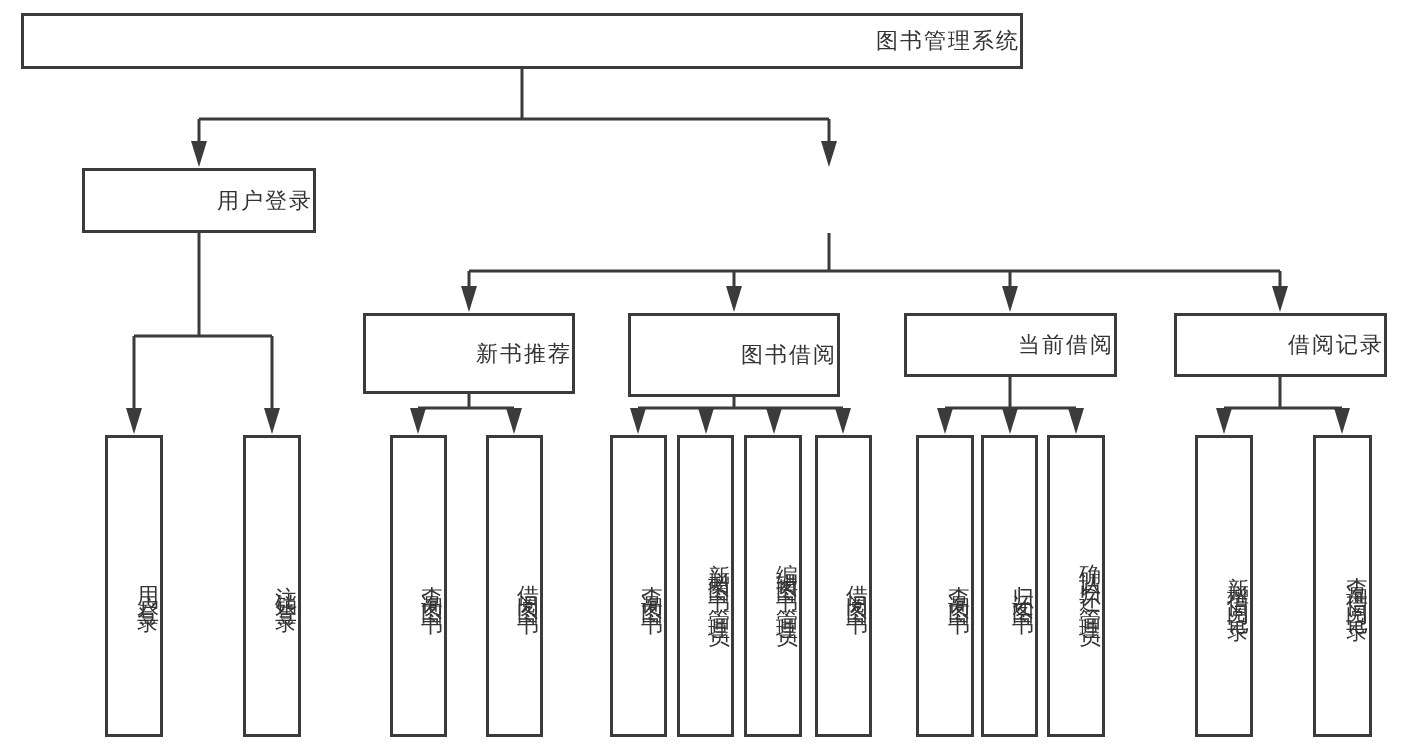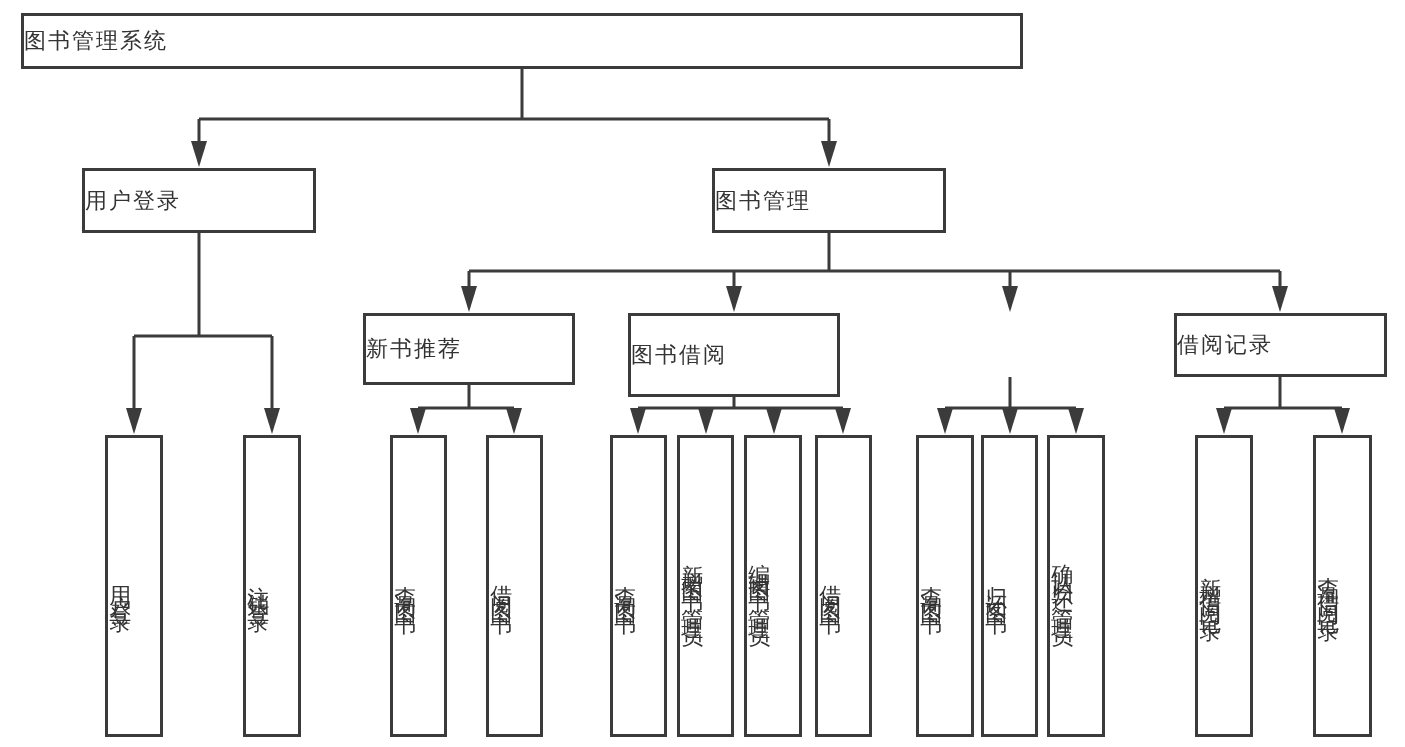--- a/index.html
+++ b/index.html
@@ -18,21 +18,21 @@
     font-family:"Liberation Sans","DejaVu Sans",sans-serif;
     color:var(--text);
     overflow:hidden;
   }
   .connectors{position:absolute;left:0;top:0;width:1405px;height:747px;}
   .box{
     position:absolute;
     background:#ffffff;
     border:3px solid var(--box-border);
     box-sizing:border-box;
-    display:flex;align-items:center;justify-content:flex-start;
+    display:flex;align-items:center;justify-content:flex-end;
   }
   .hlabel{
     font-size:22px;
     letter-spacing:2px;
     white-space:nowrap;
     color:var(--text);
   }
   .leaf{top:435px;height:302px;}
   .vtext{
     writing-mode:vertical-rl;
@@ -97,29 +97,29 @@
     </g>
   </svg>
 
   <div class="box" style="left:21px;top:13px;width:1002px;height:56px">
     <span class="hlabel">图书管理系统</span>
   </div>
 
   <div class="box" style="left:82px;top:168px;width:234px;height:65px">
     <span class="hlabel">用户登录</span>
   </div>
-  <div class="box" style="left:712px;top:168px;width:234px;height:65px">
-    <span class="hlabel">图书管理</span>
-  </div>
 
-  <div class="box" style="left:363px;top:313px;width:212px;height:72px">
+  <div class="box" style="left:363px;top:313px;width:212px;height:81px">
     <span class="hlabel">新书推荐</span>
   </div>
   <div class="box" style="left:628px;top:313px;width:212px;height:84px">
     <span class="hlabel">图书借阅</span>
+  </div>
+  <div class="box" style="left:904px;top:313px;width:213px;height:64px">
+    <span class="hlabel">当前借阅</span>
   </div>
   <div class="box" style="left:1174px;top:313px;width:213px;height:64px">
     <span class="hlabel">借阅记录</span>
   </div>
 
   <div class="box leaf" style="left:105px;width:58px">
     <span class="vtext">用户登录</span>
   </div>
   <div class="box leaf" style="left:243px;width:58px">
     <span class="vtext">注销登录</span>

